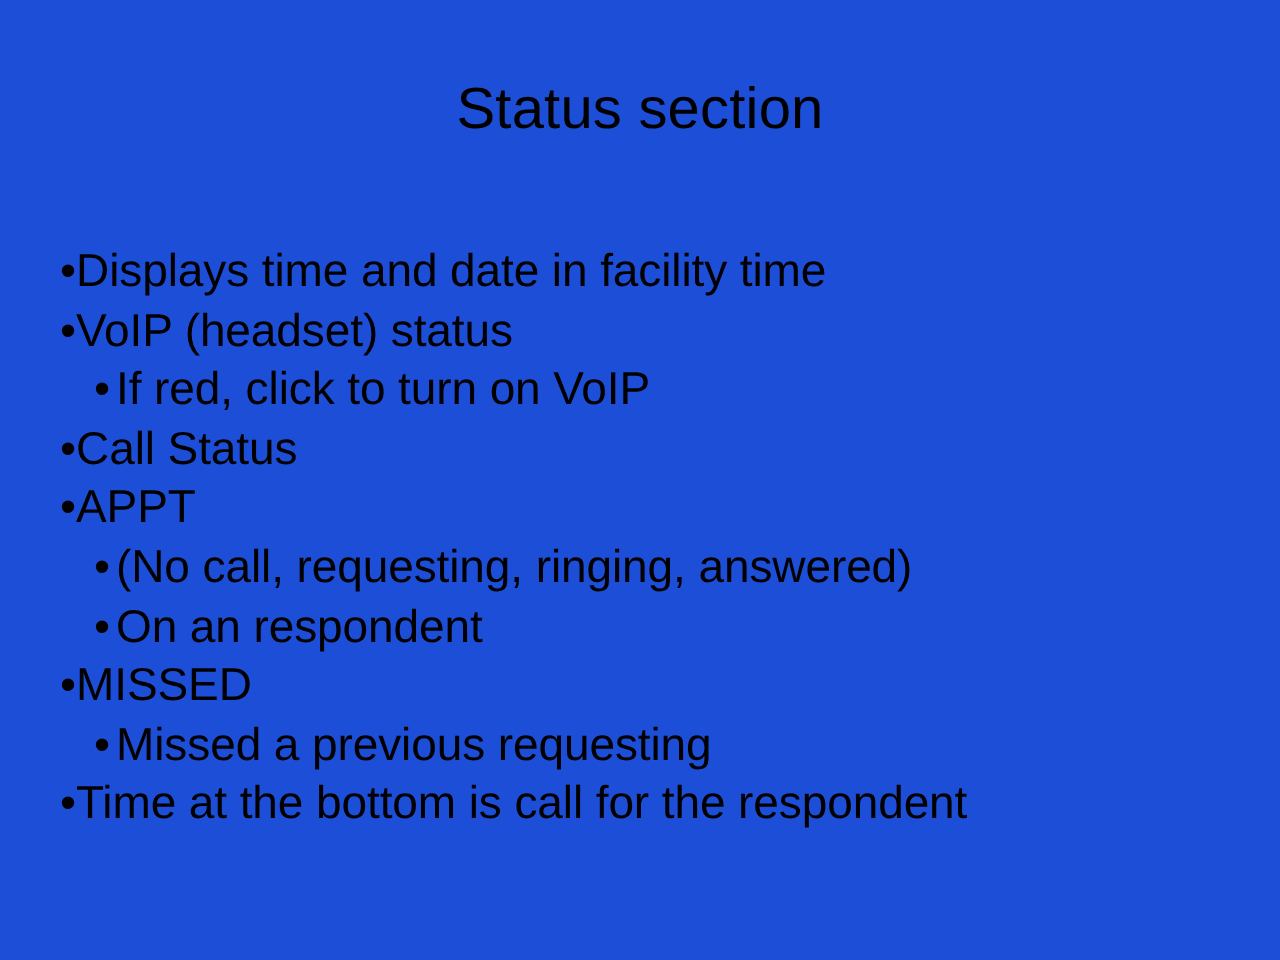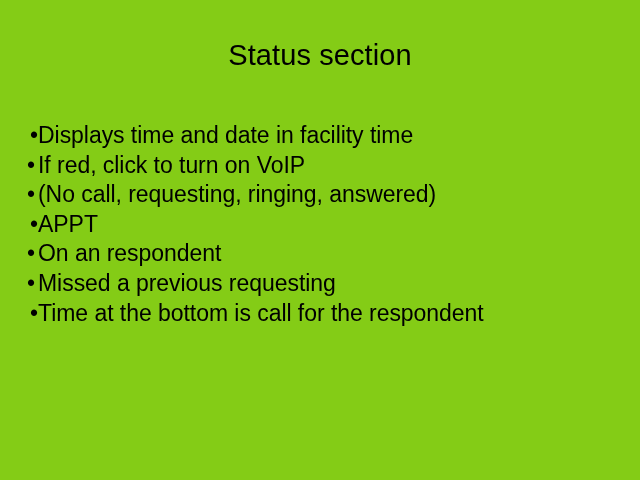--- a/index.html
+++ b/index.html
@@ -12,21 +12,21 @@
     height: 480px;
     background: #ffffff;
     font-family: "Liberation Sans", sans-serif;
     color: #000000;
     overflow: hidden;
   }
   .slide {
     position: relative;
     width: 640px;
     height: 480px;
-    background: #84cc16;
+    background: #1d4ed8;
     box-sizing: border-box;
   }
   .slide-title {
     position: absolute;
     left: 0;
     top: 38px;
     width: 640px;
     text-align: center;
     font-size: 29px;
     font-weight: 400;
@@ -47,21 +47,21 @@
     line-height: 29.6px;
     font-weight: 400;
     color: #000000;
     white-space: nowrap;
     letter-spacing: -0.05px;
   }
   .bullet-line.level-1 {
     padding-left: 30px;
   }
   .bullet-line.level-2 {
-    padding-left: 27px;
+    padding-left: 47px;
   }
   .bullet-mark {
     display: inline-block;
     font-size: 23px;
     line-height: 29.6px;
     vertical-align: baseline;
   }
   .level-1 > .bullet-mark {
     margin-right: 0px;
   }
@@ -78,38 +78,47 @@
 <div class="slide">
 
   <div class="slide-title">Status section</div>
 
   <div class="body-list">
 
     <div class="bullet-line level-1">
       <span class="bullet-mark">•</span><span class="bullet-text">Displays time and date in facility time</span>
     </div>
 
+    <div class="bullet-line level-1">
+      <span class="bullet-mark">•</span><span class="bullet-text">VoIP (headset) status</span>
+    </div>
 
     <div class="bullet-line level-2">
       <span class="bullet-mark">•</span><span class="bullet-text">If red, click to turn on VoIP</span>
     </div>
 
-
-    <div class="bullet-line level-2">
-      <span class="bullet-mark">•</span><span class="bullet-text">(No call, requesting, ringing, answered)</span>
+    <div class="bullet-line level-1">
+      <span class="bullet-mark">•</span><span class="bullet-text">Call Status</span>
     </div>
 
     <div class="bullet-line level-1">
       <span class="bullet-mark">•</span><span class="bullet-text">APPT</span>
     </div>
 
     <div class="bullet-line level-2">
+      <span class="bullet-mark">•</span><span class="bullet-text">(No call, requesting, ringing, answered)</span>
+    </div>
+
+    <div class="bullet-line level-2">
       <span class="bullet-mark">•</span><span class="bullet-text">On an respondent</span>
     </div>
 
+    <div class="bullet-line level-1">
+      <span class="bullet-mark">•</span><span class="bullet-text">MISSED</span>
+    </div>
 
     <div class="bullet-line level-2">
       <span class="bullet-mark">•</span><span class="bullet-text">Missed a previous requesting</span>
     </div>
 
     <div class="bullet-line level-1">
       <span class="bullet-mark">•</span><span class="bullet-text">Time at the bottom is call for the respondent</span>
     </div>
 
   </div>

